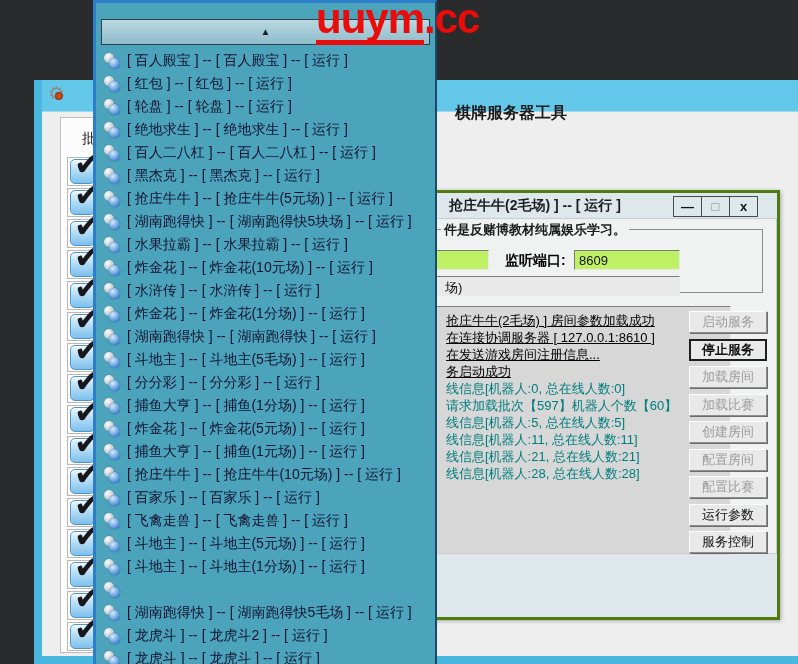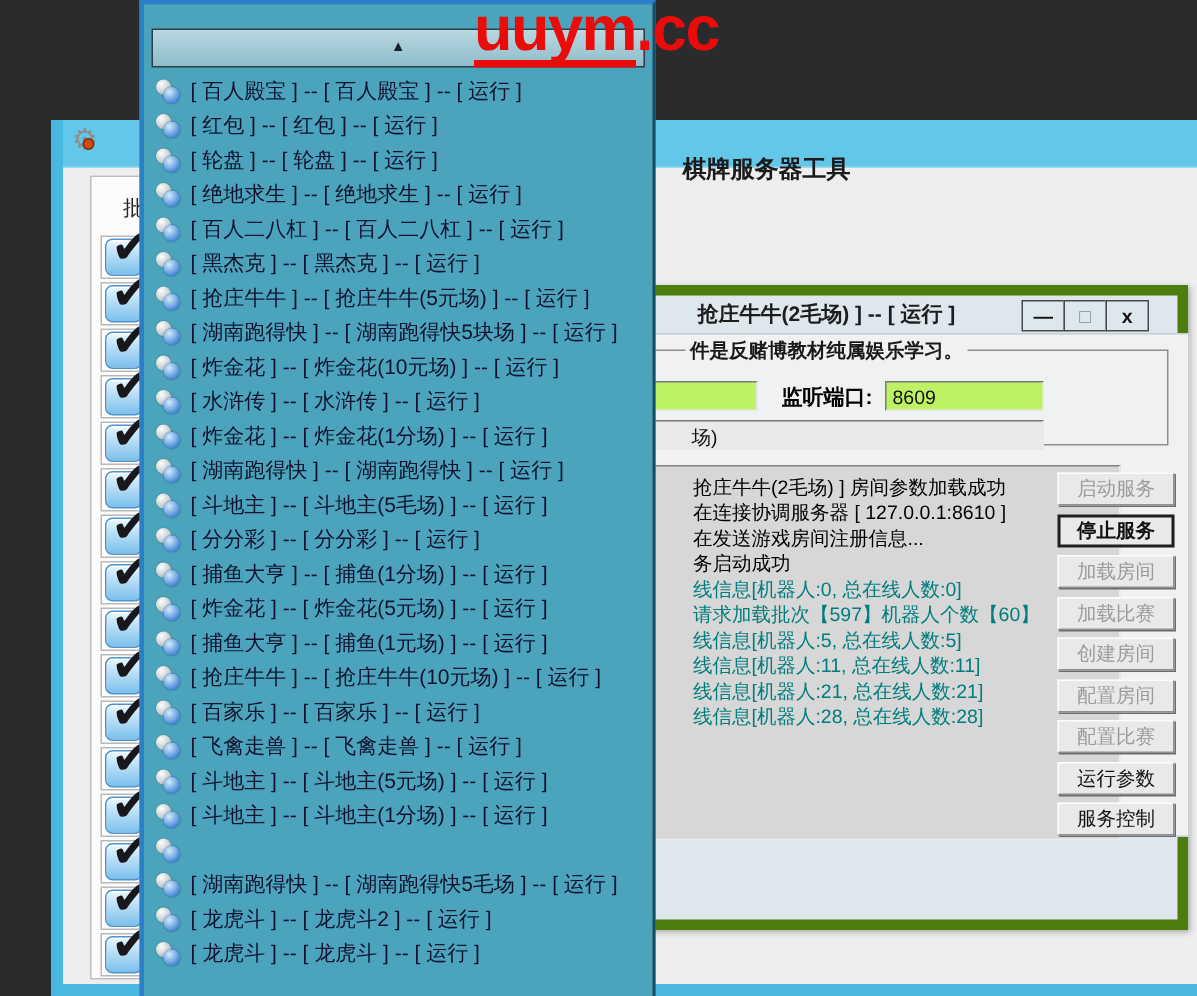--- a/index.html
+++ b/index.html
@@ -24,22 +24,22 @@
   .cb-cell{position:absolute;left:6px;width:300px;height:29px;background:#ffffff;
            border:1px solid #b8b8b8;box-sizing:border-box;}
   .cb-box{position:absolute;left:2px;top:1px;width:25px;height:25px;border-radius:5px;
           border:1px solid #4f94cd;box-sizing:border-box;
           background:linear-gradient(180deg,#eaf7fe 0%,#b5ddf5 45%,#7cc0ec 100%);
           box-shadow:inset 0 1px 1px #ffffff;}
   .cb-mark{position:absolute;left:3px;top:-12px;font-size:32px;font-weight:bold;color:#17171c;
            line-height:32px;}
 
   
-  .child-window{position:absolute;left:380px;top:190px;width:412px;height:430px;
-                background:#dde7ec;border:7px solid #4d7c0f;box-sizing:border-box;
+  .child-window{position:absolute;left:368px;top:190px;width:412px;height:430px;
+                background:#dde7ec;border:3px solid #4d7c0f;box-sizing:border-box;
                 box-shadow:1px 1px 4px rgba(0,0,0,.3);z-index:2;}
   .child-body{position:absolute;left:4px;top:25px;width:402px;height:336px;background:#f0f2f2;
               border:1px solid #c2ced4;box-sizing:border-box;}
   .child-title{position:absolute;left:78px;top:4px;font-size:14px;font-weight:bold;color:#1d1d1d;}
   .win-controls{position:absolute;top:3px;right:19px;display:flex;}
   .win-btn{width:29px;height:21px;border:1px solid #4a4a4a;background:#dce8ec;margin-left:-1px;
            text-align:center;line-height:19px;font-size:13px;font-weight:bold;color:#111;
            box-sizing:border-box;}
   .win-btn .sq{color:#8a8a8a;}
 
@@ -53,21 +53,21 @@
   .inp-a{position:absolute;left:40px;top:57px;width:78px;height:20px;}
   .port-label{position:absolute;left:134px;top:59px;font-size:14px;font-weight:bold;color:#000;}
   .inp-port{position:absolute;left:203px;top:57px;width:106px;height:20px;padding:2px 4px;}
   .inp-room{position:absolute;left:40px;top:83px;width:269px;height:20px;padding:2px 0 0 33px;
             background:#e9e9e9;}
 
   .log-area{position:absolute;left:20px;top:113px;width:340px;height:250px;background:#d7d7d7;
             border:1px solid;border-color:#808080 #ececec #ececec #808080;box-sizing:border-box;
             padding:5px 2px 0 54px;overflow:hidden;}
   .log-line{font-size:13px;line-height:17px;white-space:nowrap;}
-  .log-info{color:#000;}
+  .log-info{color:#000;text-decoration:underline;}
   .log-status{color:#007d7d;}
 
   .btn{position:absolute;left:318px;width:78px;height:22px;background:#e9e9e9;
        border:1px solid #8f8f8f;border-top-color:#fdfdfd;border-left-color:#fdfdfd;
        box-shadow:1px 1px 0 #6c6c6c;box-sizing:border-box;
        text-align:center;line-height:19px;font-size:13px;color:#111;}
   .btn.disabled{color:#9b9b9b;}
   .btn.primary{border:2px solid #1f1f1f;line-height:17px;font-weight:bold;box-shadow:none;}
 
   
@@ -259,20 +259,24 @@
       <div class="dd-item">
           <span class="net-icon"></span>
           <span>[ 抢庄牛牛 ] -- [ 抢庄牛牛(5元场) ] -- [ 运行 ]</span>
         </div>
       <div class="dd-item">
           <span class="net-icon"></span>
           <span>[ 湖南跑得快 ] -- [ 湖南跑得快5块场 ] -- [ 运行 ]</span>
         </div>
       <div class="dd-item">
           <span class="net-icon"></span>
+          <span>[ 水果拉霸 ] -- [ 水果拉霸 ] -- [ 运行 ]</span>
+        </div>
+      <div class="dd-item">
+          <span class="net-icon"></span>
           <span>[ 炸金花 ] -- [ 炸金花(10元场) ] -- [ 运行 ]</span>
         </div>
       <div class="dd-item">
           <span class="net-icon"></span>
           <span>[ 水浒传 ] -- [ 水浒传 ] -- [ 运行 ]</span>
         </div>
       <div class="dd-item">
           <span class="net-icon"></span>
           <span>[ 炸金花 ] -- [ 炸金花(1分场) ] -- [ 运行 ]</span>
         </div>

